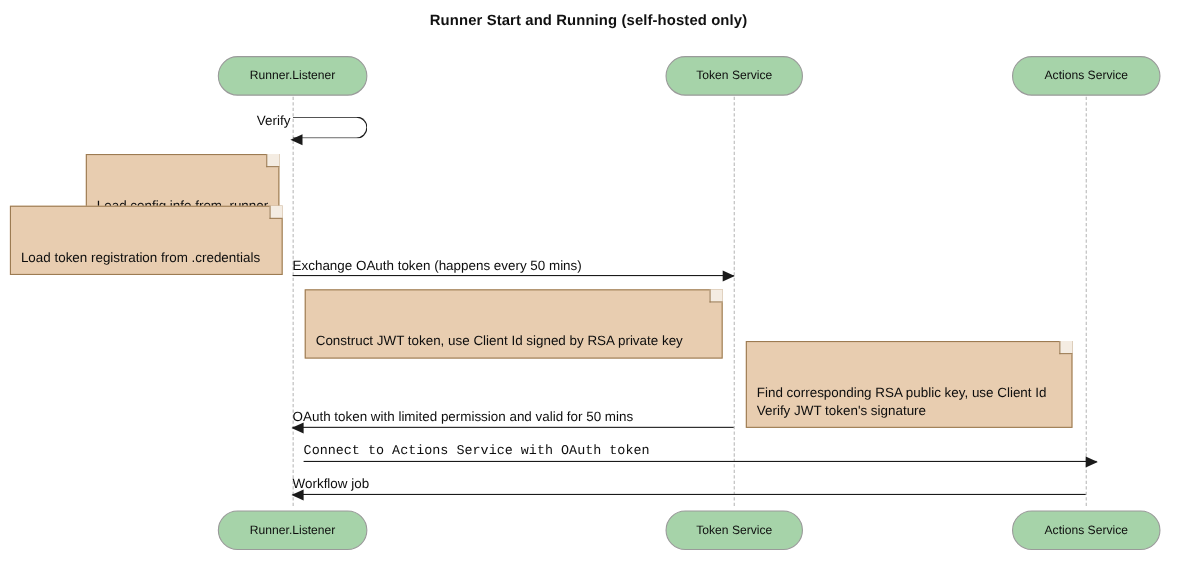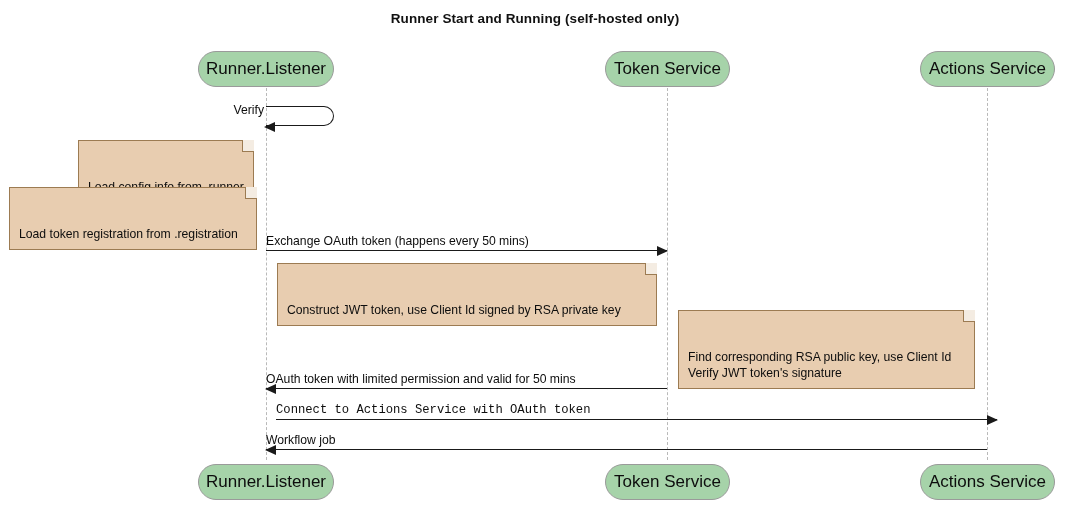--- a/index.html
+++ b/index.html
@@ -44,21 +44,21 @@
     height: 36px;
     border: 1px solid #9a9a9a;
     border-radius: 18px;
     background: #a6d3a9;
     display: flex;
     align-items: center;
     justify-content: center;
     box-sizing: border-box;
   }
   .participant span {
-    font-size: 17px;
+    font-size: 11px;
     color: #0d0d0d;
     white-space: nowrap;
   }
   
   .note {
     position: absolute;
     background: #e8cdb0;
     border: 1px solid #9c7b52;
     box-sizing: border-box;
     padding: 6px 9px 7px 9px;
@@ -169,21 +169,21 @@
     <div class="arrowhead left"></div>
   </div>
 
   <div class="note" style="left:78px; top:140px; width:176px;">
     <div class="fold"></div>
     <span>Load config info from .runner</span>
   </div>
 
   <div class="note" style="left:9px; top:187px; width:248px;">
     <div class="fold"></div>
-    <span>Load token registration from .registration</span>
+    <span>Load token registration from .credentials</span>
   </div>
 
   <div class="note" style="left:678px; top:310px; width:297px;">
     <div class="fold"></div>
     <span>Find corresponding RSA public key, use Client Id
 Verify JWT token's signature</span>
   </div>
 
   <div class="note" style="left:277px; top:263px; width:380px;">
     <div class="fold"></div>

